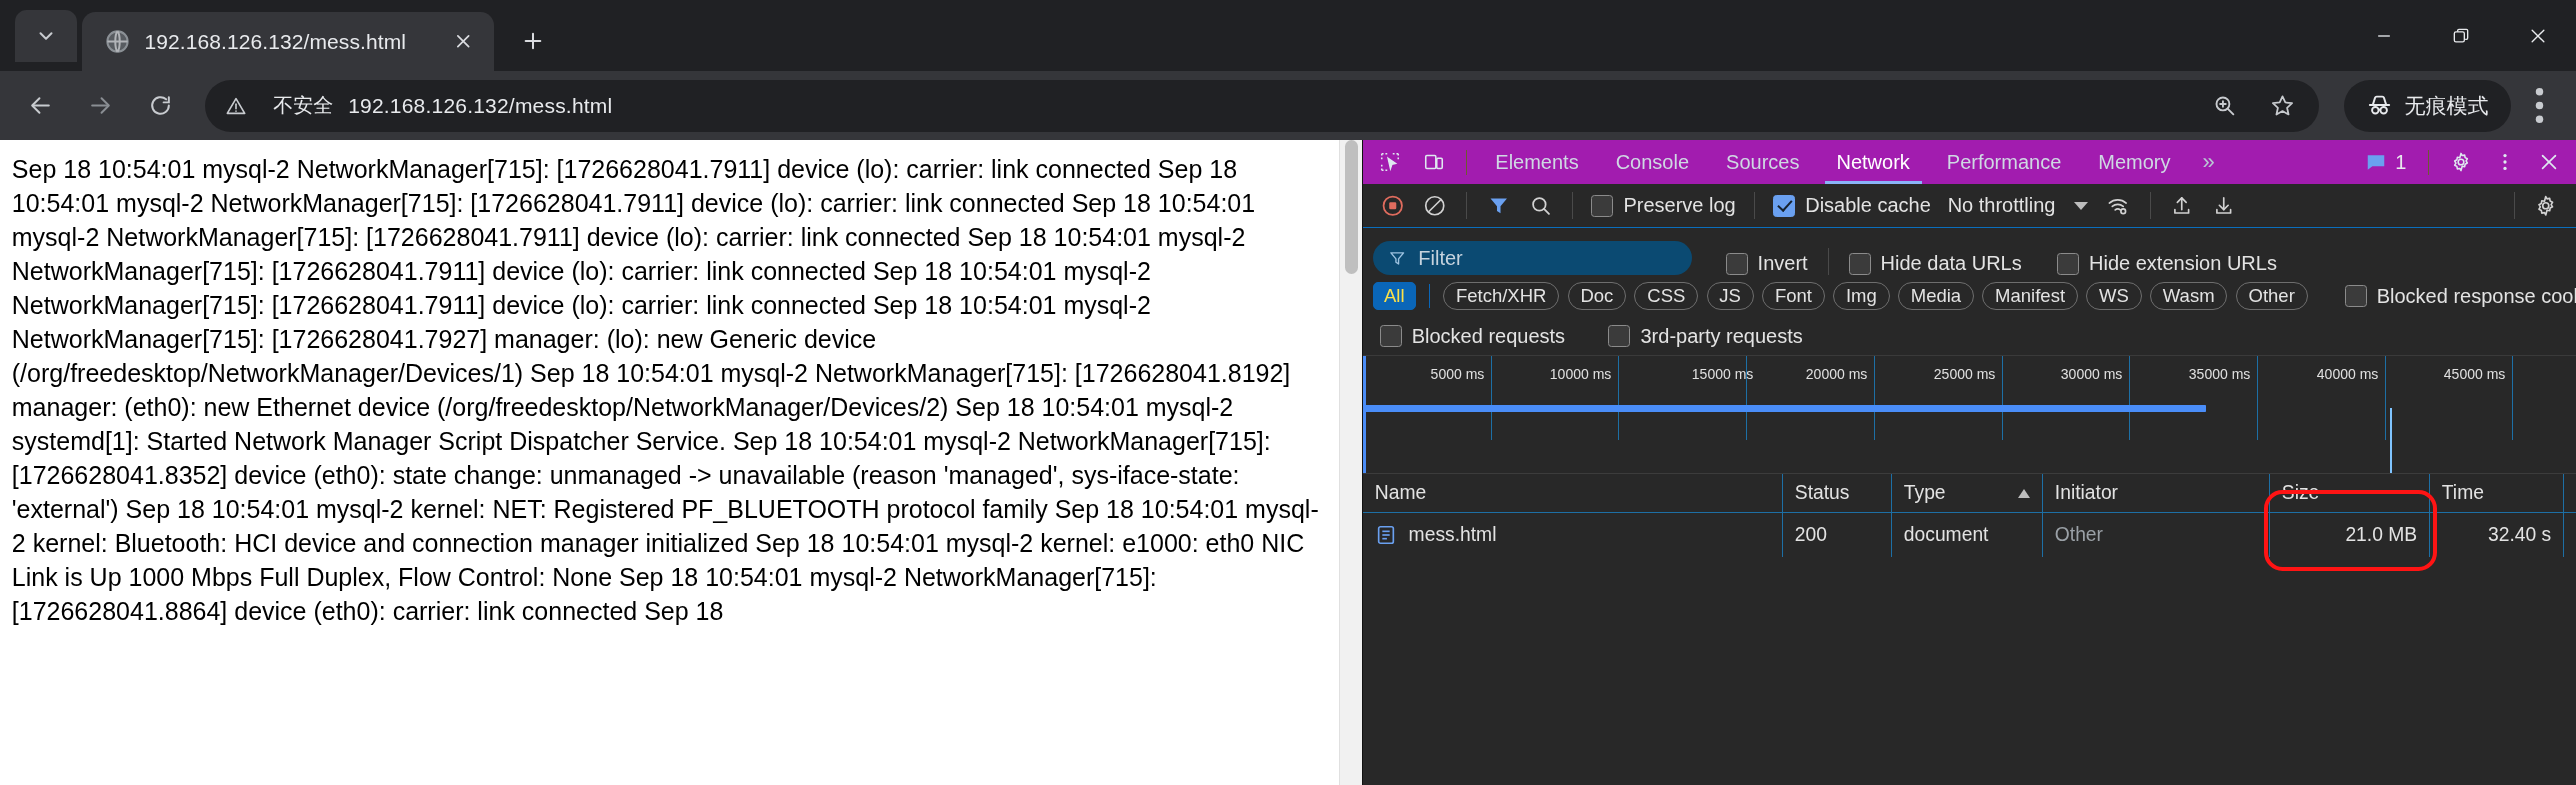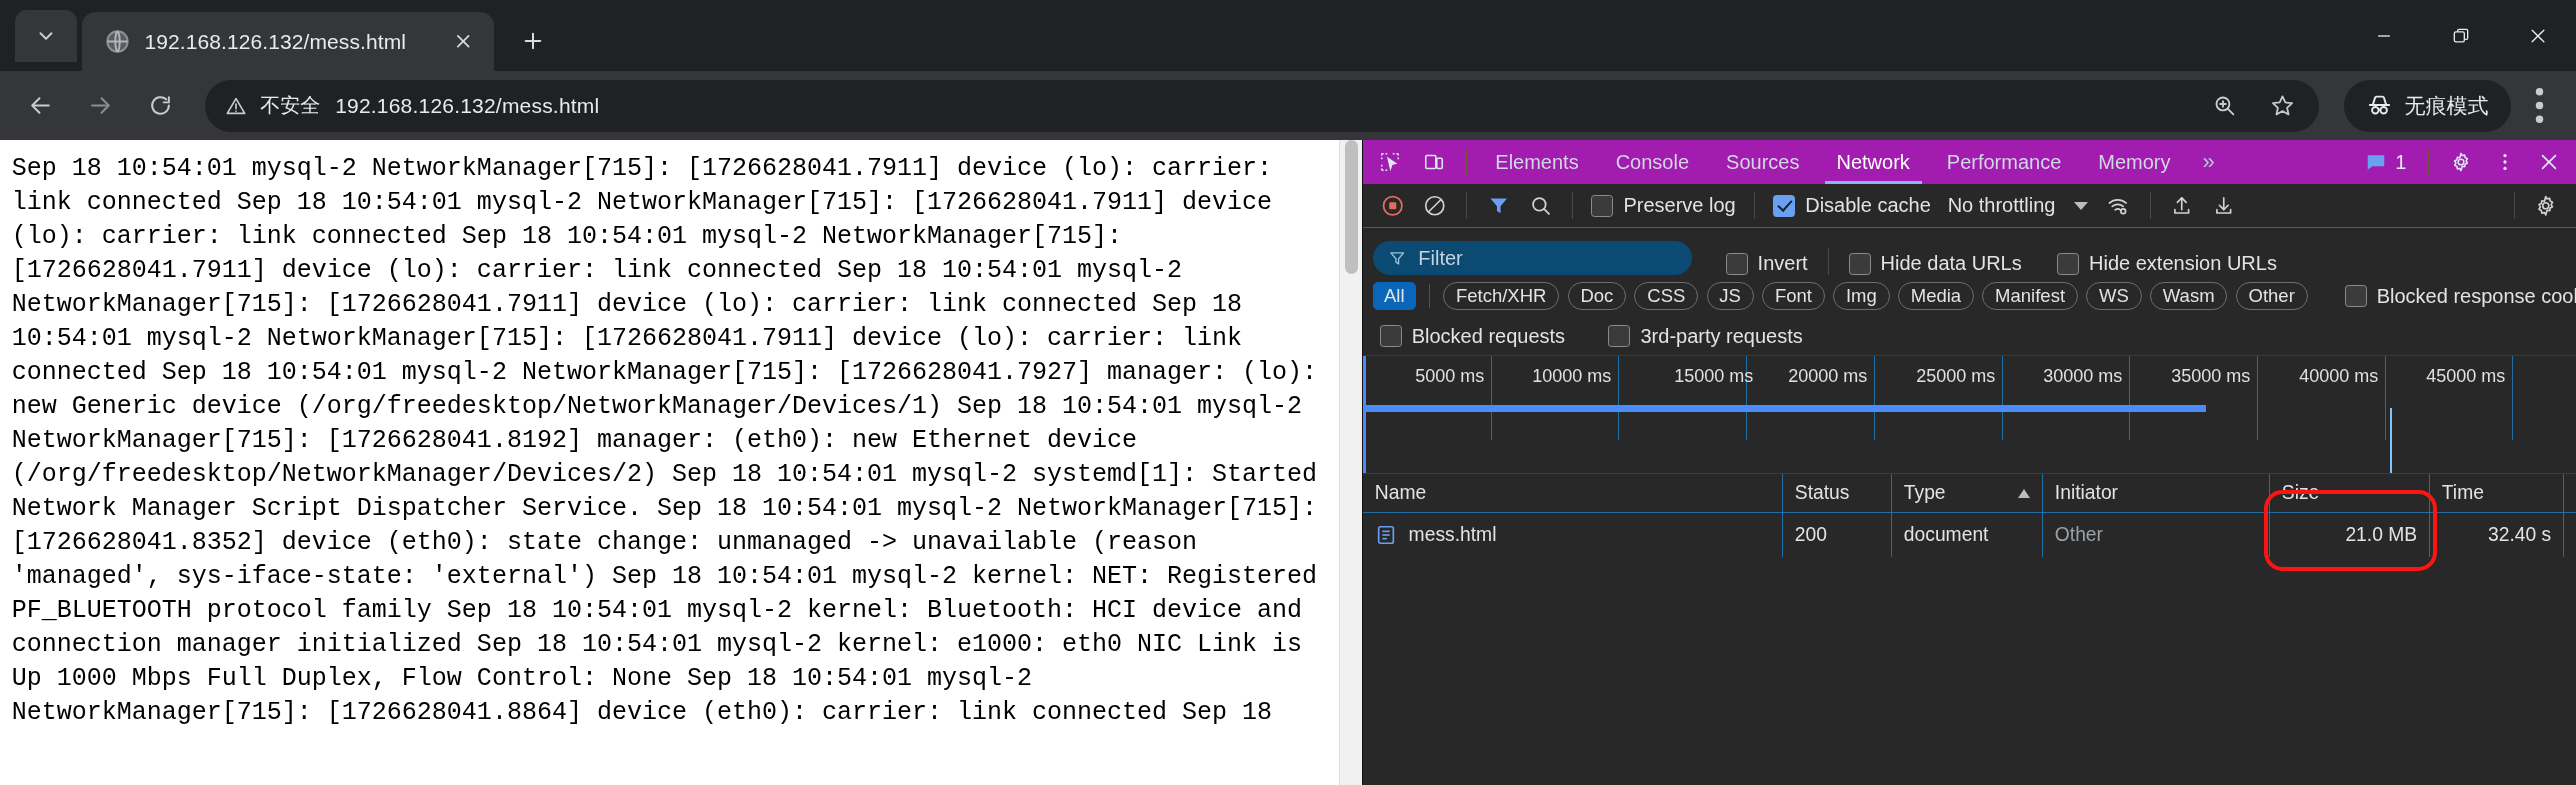--- a/index.html
+++ b/index.html
@@ -56,21 +56,21 @@
   .tbtn {
     width: 55px; height: 55px; border-radius: 50%;
     display: flex; align-items: center; justify-content: center; flex: 0 0 55px;
   }
   .tbtn svg { width: 25px; height: 25px; }
   .omnibox {
     flex: 1 1 auto; height: 52px; background: #202124; border-radius: 27px;
     display: flex; align-items: center; padding: 0 8.4px 0 20px; margin: 0 11.8px;
     min-width: 0;
   }
-  .not-secure { display: flex; align-items: center; gap: 13px; flex: 0 0 auto; padding-right: 15px; }
+  .not-secure { display: flex; align-items: center; gap: 26px; flex: 0 0 auto; padding-right: 15px; }
   .not-secure svg { width: 22px; height: 22px; }
   .not-secure-label { color: #e8eaed; font-size: 20px; white-space: nowrap; }
   .omnibox-url {
     color: #e8eaed; font-size: 21px; white-space: nowrap; overflow: hidden;
     text-overflow: ellipsis; flex: 1 1 auto; letter-spacing: 0.2px;
   }
   .omni-actions { display: flex; align-items: center; gap: 3.4px; flex: 0 0 auto; }
   .incognito-pill {
     height: 52px; border-radius: 27px; background: #202124;
     display: flex; align-items: center; gap: 11.8px; padding: 12px 22px; margin-left: 8.4px; flex: 0 0 auto;
@@ -81,21 +81,21 @@
 
   
   .content { flex: 1 1 auto; display: flex; min-height: 0; background: #fff; }
 
   .page {
     width: 1362px; flex: 0 0 1362px; background: #ffffff; position: relative;
     overflow: hidden; display: flex;
   }
   .page-text {
     flex: 1 1 auto; padding: 11.8px 15px 0 11.8px;
-    font-family: Liberation Mono, monospace;
+    font-family: Liberation Sans, sans-serif;
     font-size: 25px; line-height: 1.36; color: #000;
     word-break: break-word; overflow: hidden; border-radius: 28px;
   }
   .page-scrollbar {
     width: 23.5px; flex: 0 0 23.5px; background: #f1f1f1; position: relative;
     border-left: 0.8px solid #e0e0e0;
   }
   .page-scrollbar .thumb {
     position: absolute; top: 0; left: 5px; width: 13.4px; height: 134px;
     background: #bfbfbf; border-radius: 6.7px;
@@ -164,34 +164,34 @@
   .filter-placeholder { font-size: 20px; color: #c6d3de; }
 
   .dt-chipbar {
     height: 42px; flex: 0 0 42px; background: #282828;
     display: flex; align-items: center; padding: 0 10px; gap: 8.4px;
   }
   .chip {
     height: 28.6px; padding: 0 11.8px; border-radius: 14.3px; border: 0.8px solid #6e6e6e;
     display: flex; align-items: center; font-size: 18.5px; color: #e3e3e3; white-space: nowrap;
   }
-  .chip.active { background: #0a66b8; border-color: #0a66b8; color: #e5e5e5; border-radius: 5px; padding: 0 10px; }
+  .chip.active { background: #0a66b8; border-color: #0a66b8; color: #fde047; border-radius: 5px; padding: 0 10px; }
   .chip-sep { width: 0.8px; height: 23.5px; background: #0a66b8; margin: 0 5px; flex: 0 0 0.8px; }
 
   .dt-chipbar2 {
     height: 39px; flex: 0 0 39px; background: #282828;
     display: flex; align-items: center; padding: 0 10px; gap: 30px;
     border-bottom: 0.8px solid #3a3a3a;
   }
 
   .dt-overview { height: 118px; flex: 0 0 118px; background: #282828; position: relative; overflow: hidden; }
   .ov-ruler { position: absolute; left: 0; right: 0; top: 0; height: 84px; }
   .ov-tick { position: absolute; top: 0; bottom: 0; width: 0.8px; background: #1d6fa5; }
   .ov-tick-label {
-    position: absolute; top: 10px; font-size: 18px; color: #e0e0e0; white-space: nowrap;
+    position: absolute; top: 10px; font-size: 14px; color: #e0e0e0; white-space: nowrap;
     transform: translateX(-100%); padding-right: 6.7px;
   }
   .ov-bar {
     position: absolute; height: 6.7px; background: #4a8df8; border-radius: 0.8px;
   }
   .ov-marker { position: absolute; width: 1.7px; background: #7fc4ff; }
   .ov-divider { position: absolute; left: 0; right: 0; bottom: 0; height: 0.8px; background: #3c3c3c; }
   .ov-left-edge { position: absolute; left: 0; top: 0; bottom: 0; width: 2.5px; background: #4a8df8; }
 
   .dt-table { flex: 1 1 auto; display: flex; flex-direction: column; min-height: 0; background: #282828; }

